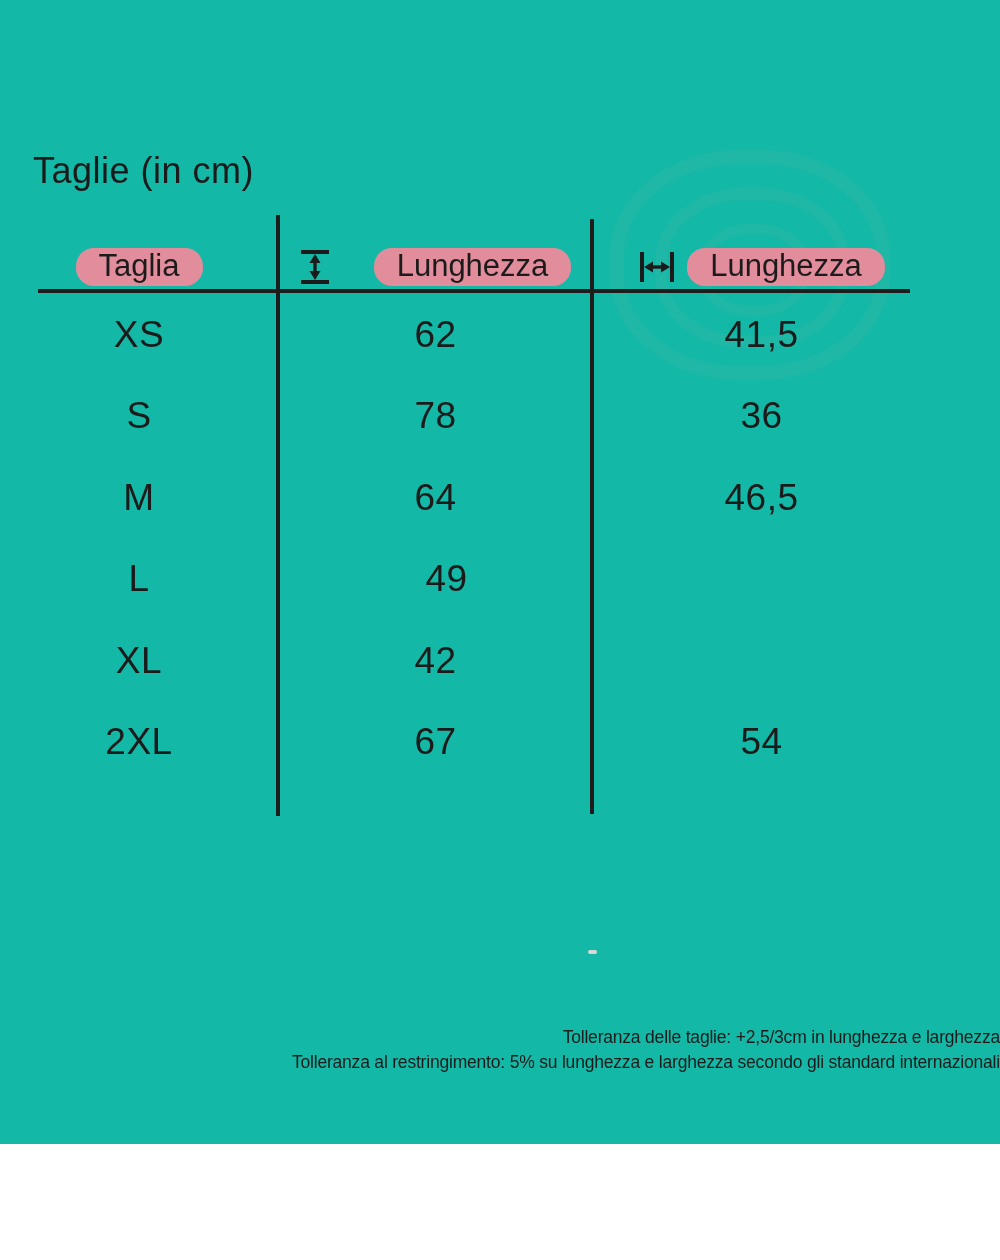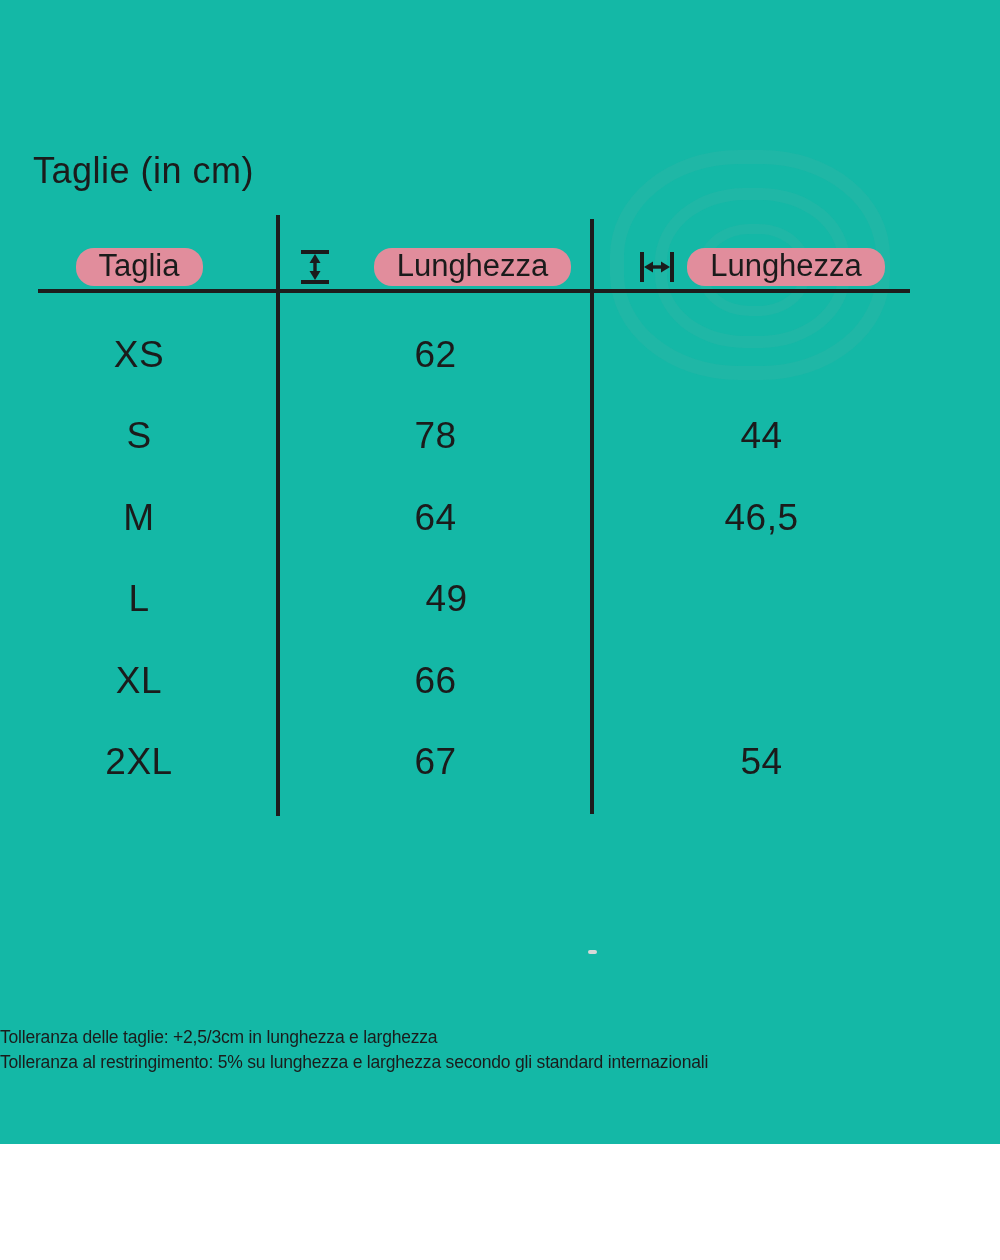--- a/index.html
+++ b/index.html
@@ -75,21 +75,21 @@
 
   
   .tbody {
     position: absolute;
     left: 0; top: 294px;
     width: 930px;
   }
   .tr {
     display: flex;
     height: 81.5px;
-    align-items: flex-end;
+    align-items: center;
   }
   .td {
     text-align: center;
     font-size: 37px;
     letter-spacing: 0.5px;
   }
   .td-size   { width: 278px; }
   .td-length { width: 315px; }
   .td-width  { width: 337px; }
 
@@ -99,21 +99,21 @@
     left: 588px; top: 950px;
     width: 9px; height: 4px;
     background: #d8d8d8;
     border-radius: 2px;
   }
 
   .footnote {
     position: absolute;
     left: 0; top: 1025px;
     width: 1000px;
-    text-align: left;
+    text-align: right;
     font-size: 17.5px;
     line-height: 24.5px;
     letter-spacing: -0.2px;
   }
 </style>
 </head>
 <body>
 
 <div class="page">
 
@@ -156,38 +156,39 @@
         <polygon points="32,17 23,11.5 23,22.5" fill="#1b1b1b"></polygon>
       </svg>
       <span class="pill">Lunghezza</span>
     </div>
   </div>
 
   <div class="tbody">
     <div class="tr">
       <div class="td td-size">XS</div>
       <div class="td td-length">62</div>
+      <div class="td td-width">41,5</div>
     </div>
     <div class="tr">
       <div class="td td-size">S</div>
       <div class="td td-length">78</div>
-      <div class="td td-width">44</div>
+      <div class="td td-width">36</div>
     </div>
     <div class="tr">
       <div class="td td-size">M</div>
       <div class="td td-length">64</div>
       <div class="td td-width">46,5</div>
     </div>
     <div class="tr">
       <div class="td td-size">L</div>
       <div class="td td-width">49</div>
     </div>
     <div class="tr">
       <div class="td td-size">XL</div>
-      <div class="td td-length">66</div>
+      <div class="td td-length">42</div>
     </div>
     <div class="tr">
       <div class="td td-size">2XL</div>
       <div class="td td-length">67</div>
       <div class="td td-width">54</div>
     </div>
   </div>
 
   <div class="speck"></div>
 

